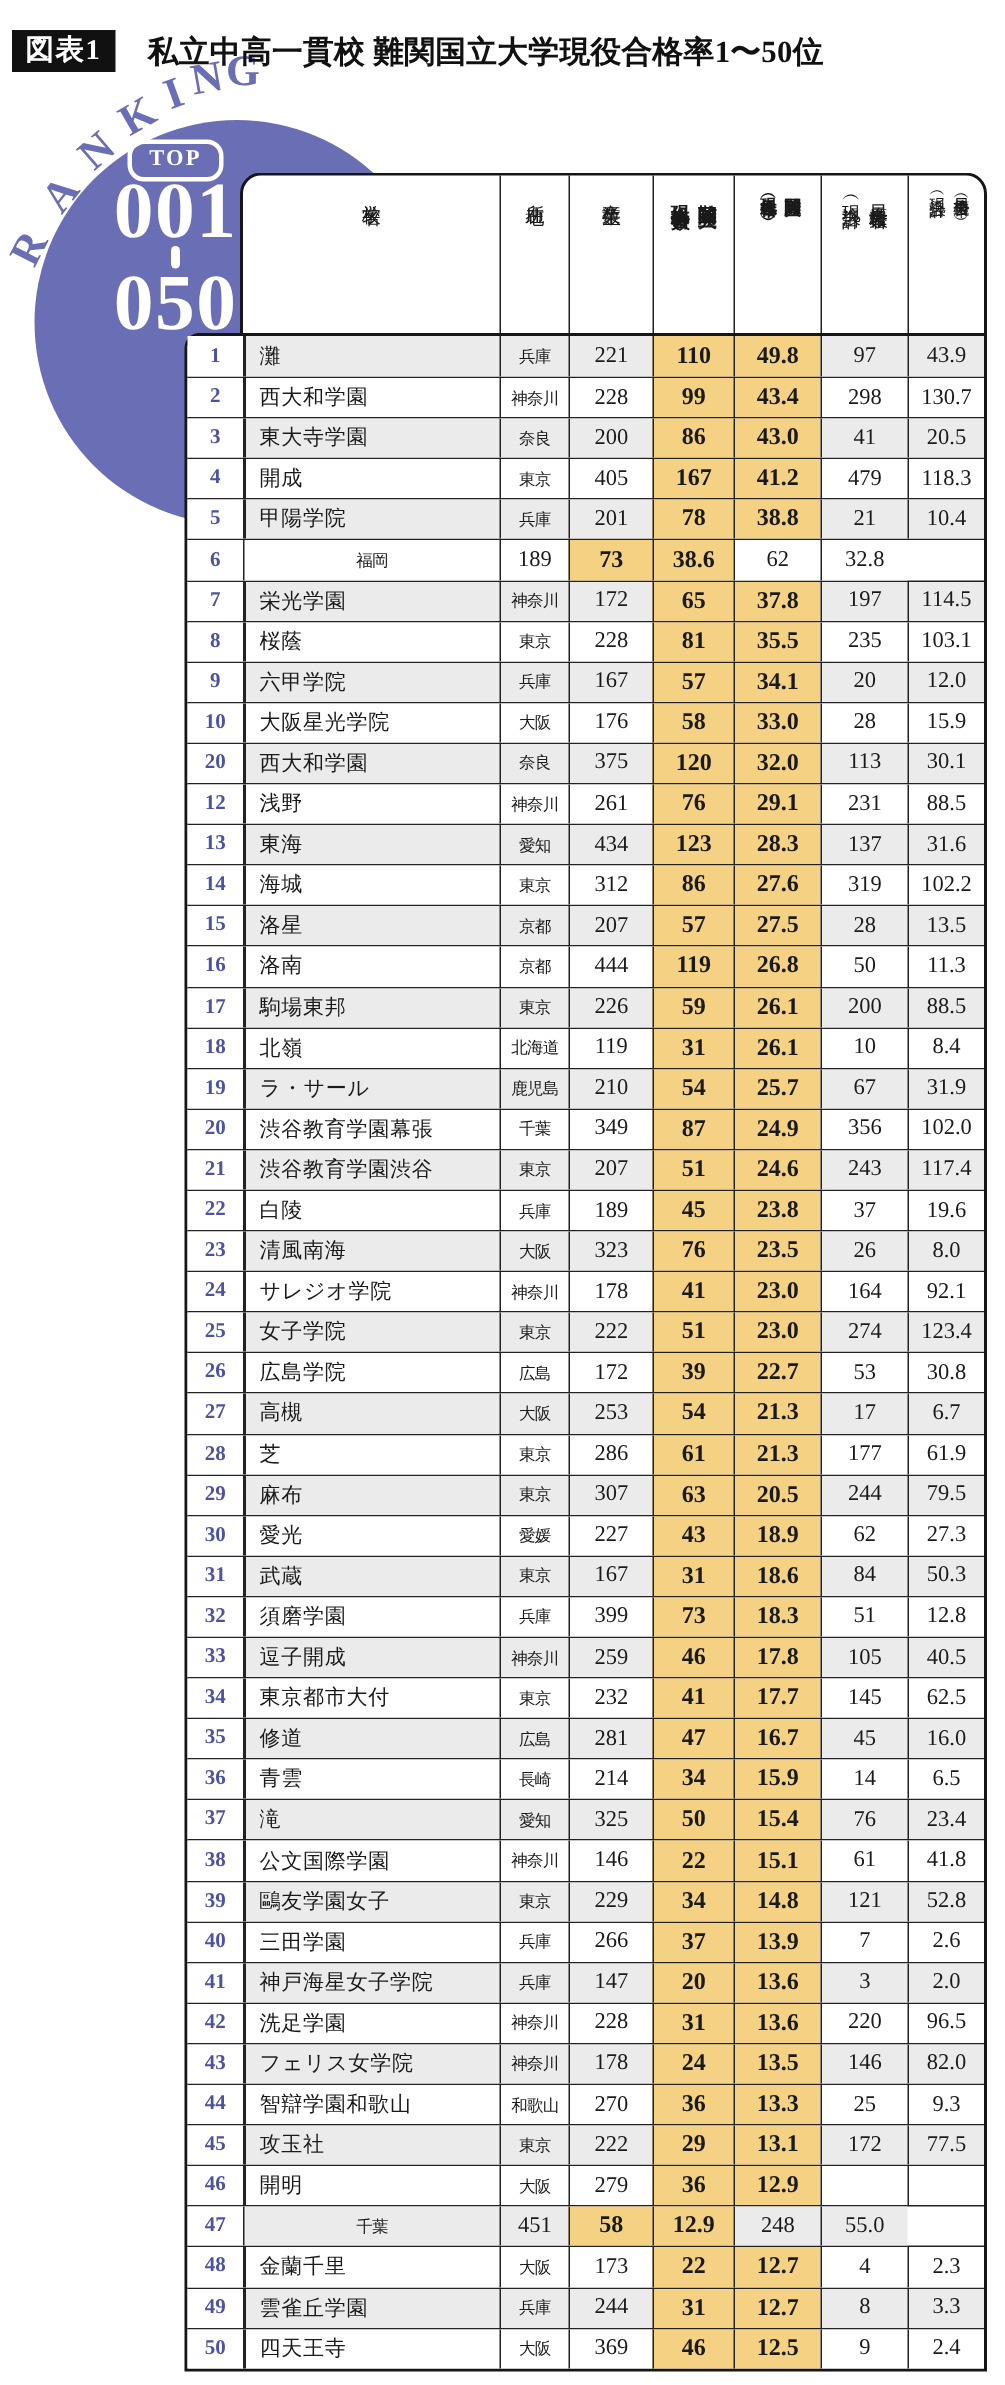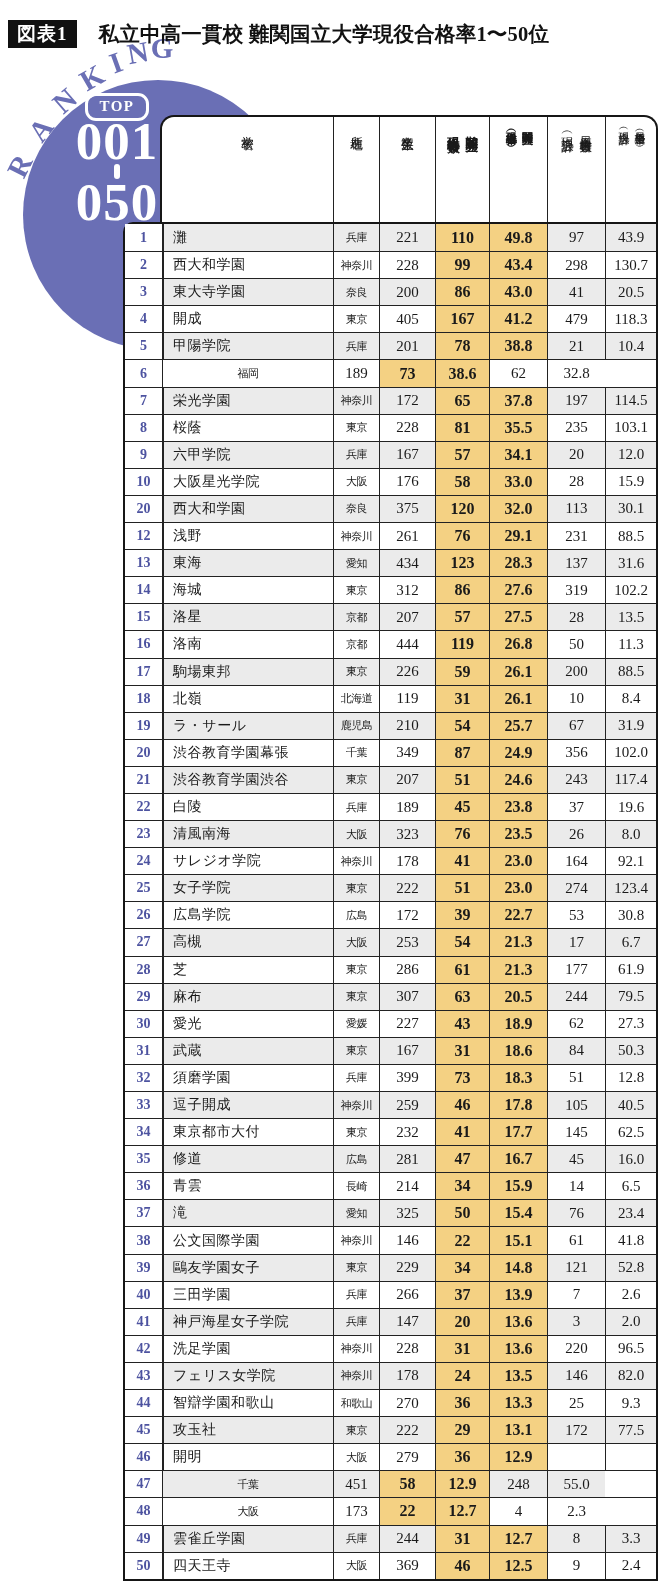--- a/index.html
+++ b/index.html
@@ -634,20 +634,21 @@
     <div class="td c-pref">千葉</div>
     <div class="td c-grads">451</div>
     <div class="td c-passers">58</div>
     <div class="td c-rate">12.9</div>
     <div class="td c-snum">248</div>
     <div class="td c-srate">55.0</div>
   </div>
 
   <div class="tr">
     <div class="td c-rank">48</div>
+    <div class="td c-school">金蘭千里</div>
     <div class="td c-pref">大阪</div>
     <div class="td c-grads">173</div>
     <div class="td c-passers">22</div>
     <div class="td c-rate">12.7</div>
     <div class="td c-snum">4</div>
     <div class="td c-srate">2.3</div>
   </div>
 
   <div class="tr">
     <div class="td c-rank">49</div>

